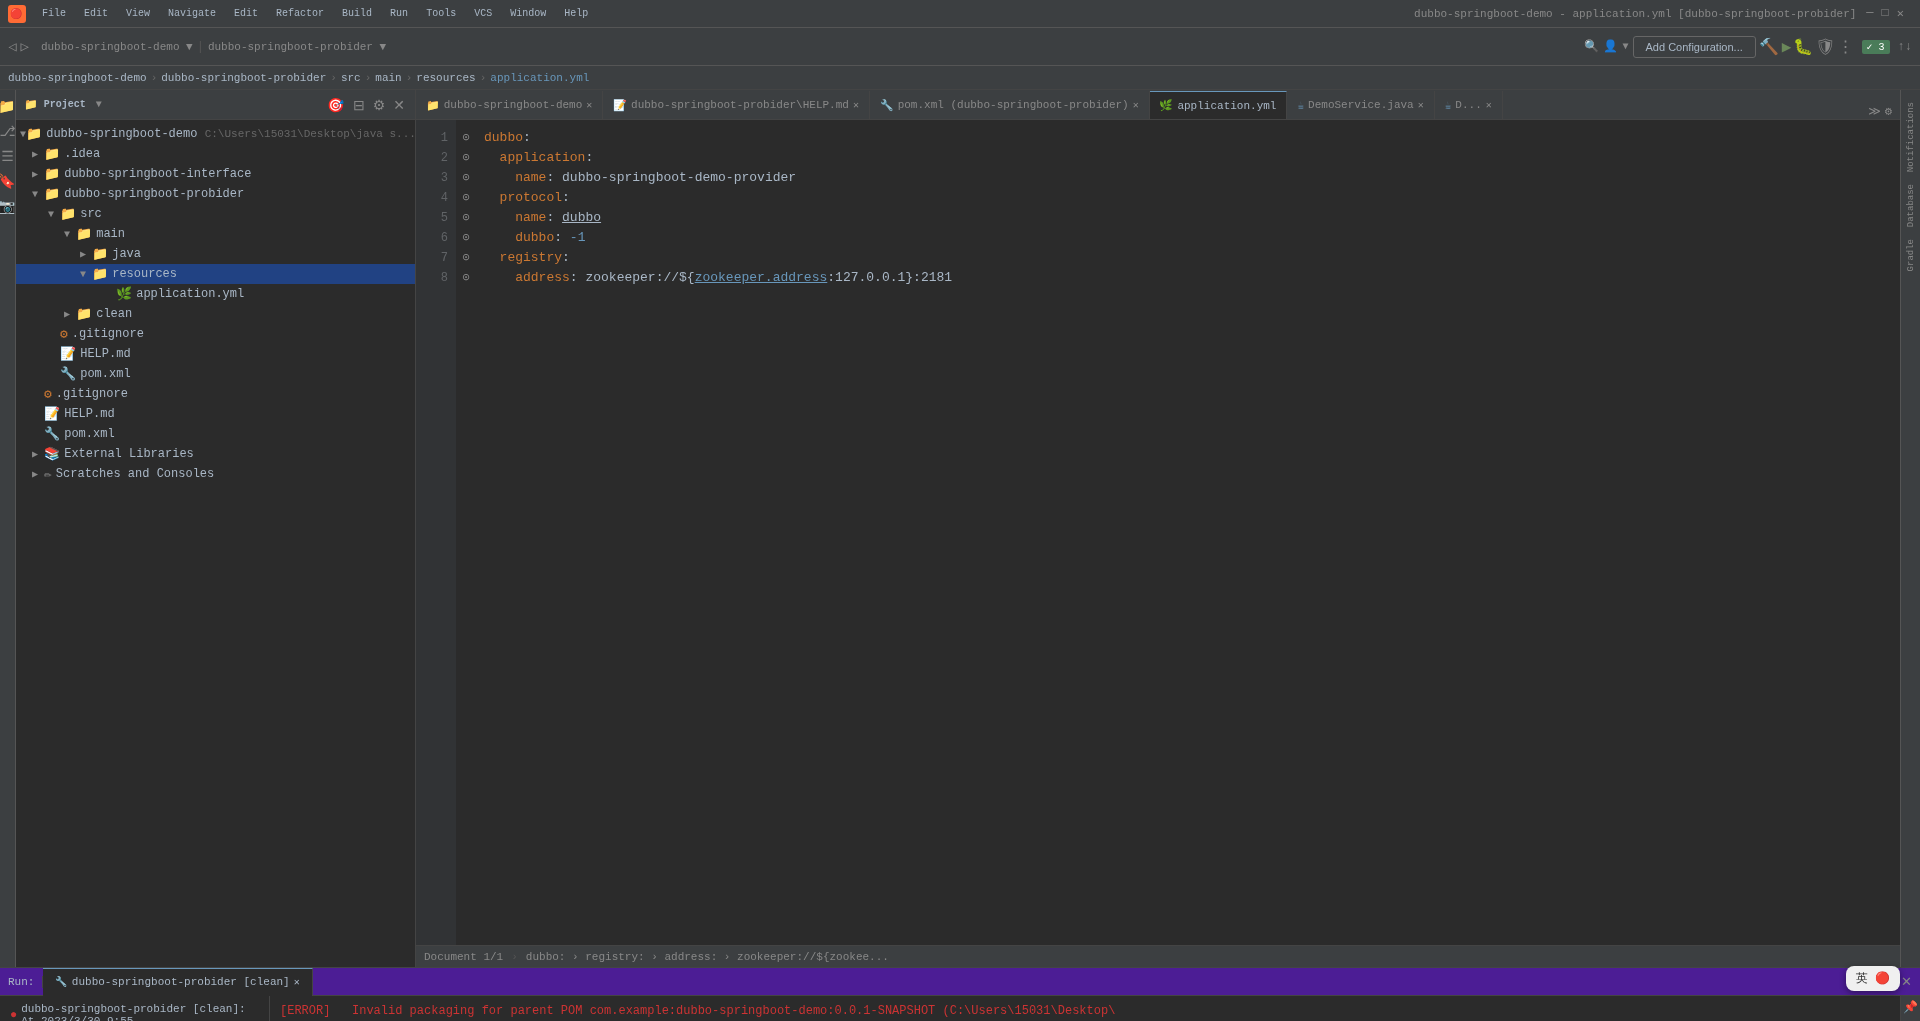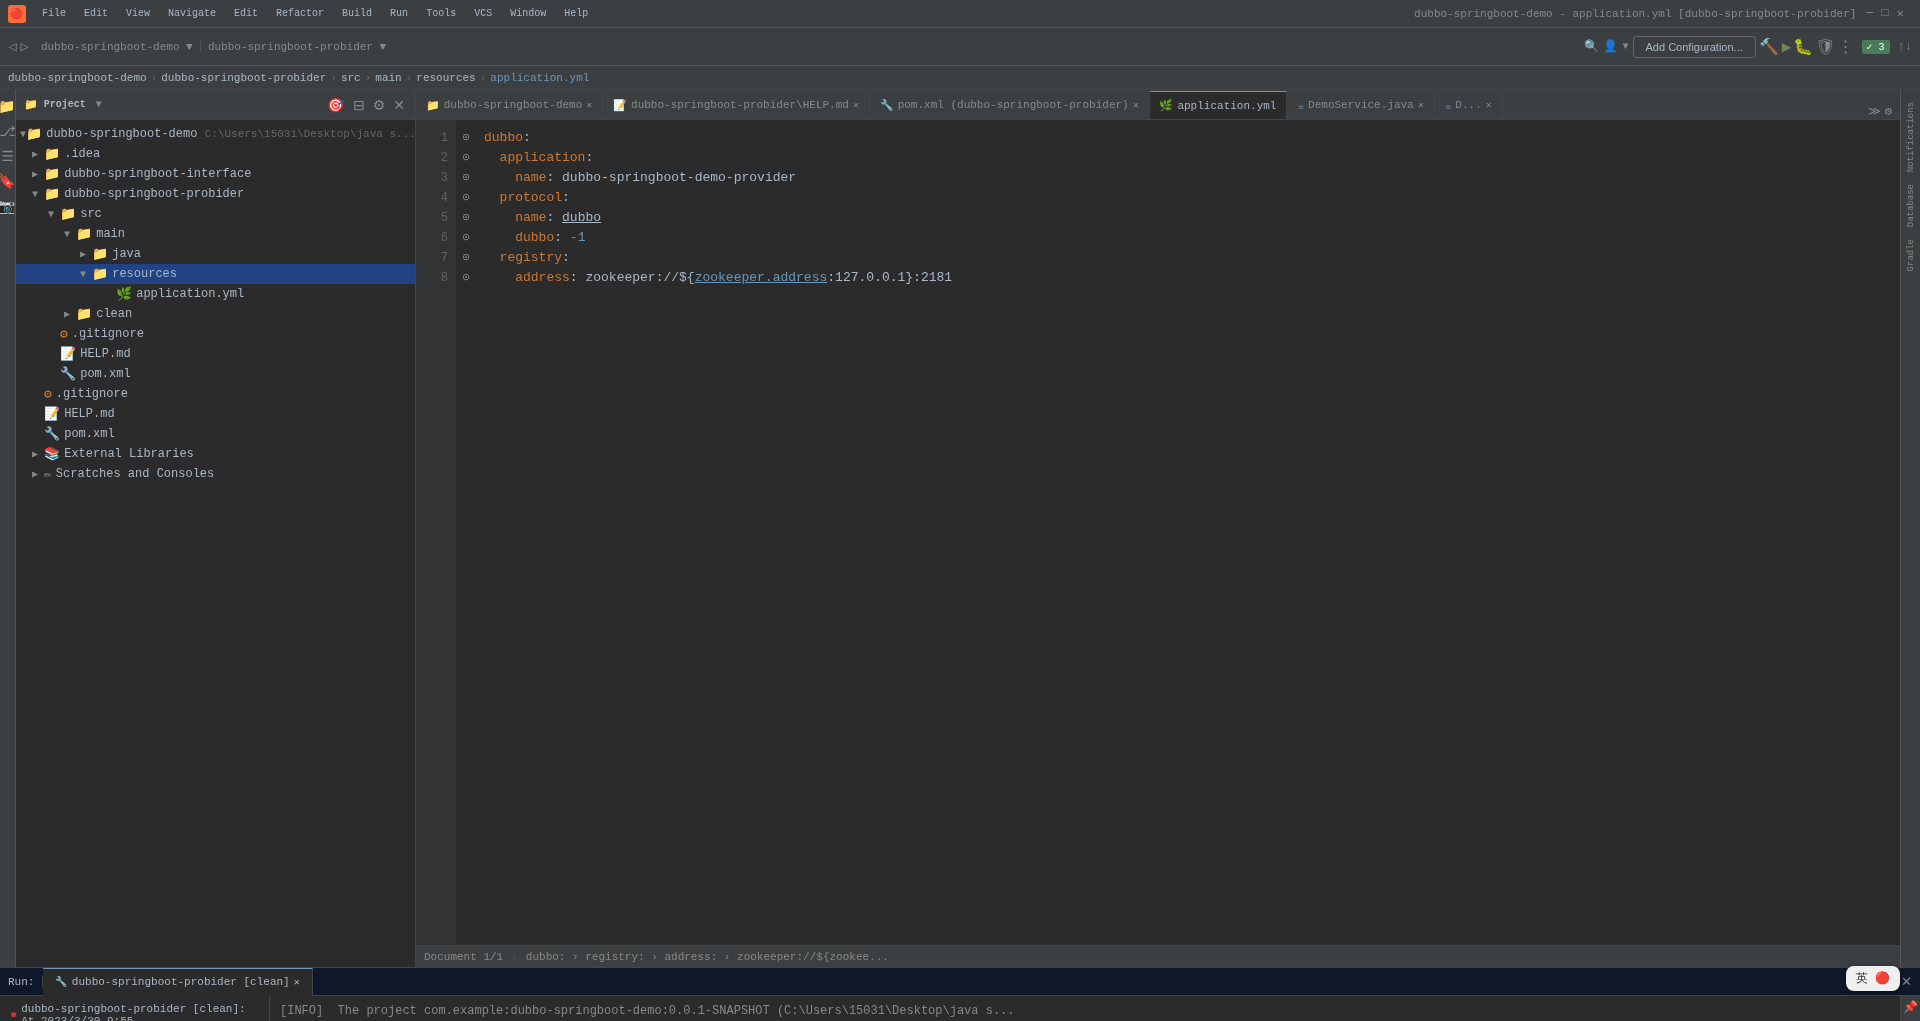--- a/index.html
+++ b/index.html
@@ -59,21 +59,21 @@
     
     .editor-status { background: #3c3f41; height: 22px; display: flex; align-items: center; padding: 0 8px; font-size: 11px; color: #888; border-top: 1px solid #444; gap: 8px; }
     .status-sep { color: #555; }
 
     
     .right-icons { width: 20px; background: #3c3f41; border-left: 1px solid #555; display: flex; flex-direction: column; align-items: center; padding-top: 8px; gap: 4px; }
     .right-icon-label { font-size: 9px; color: #888; writing-mode: vertical-rl; transform: rotate(180deg); cursor: pointer; padding: 4px 2px; }
 
     
     .bottom-panel { height: 260px; border-top: 1px solid #444; display: flex; flex-direction: column; }
-    .bottom-tabs { background: #0f172a; height: 28px; display: flex; align-items: center; border-bottom: 1px solid #444; }
+    .bottom-tabs { background: #4c1d95; height: 28px; display: flex; align-items: center; border-bottom: 1px solid #444; }
     .bottom-tab { padding: 0 12px; height: 28px; display: flex; align-items: center; font-size: 11px; color: #888; cursor: pointer; border-right: 1px solid #444; gap: 4px; }
     .bottom-tab.active { color: #a9b7c6; background: #2b2b2b; border-top: 1px solid #6897bb; }
     .bottom-tab-close { font-size: 10px; cursor: pointer; }
     .bottom-tab-icons { margin-left: auto; display: flex; gap: 4px; padding-right: 8px; }
     .bottom-tab-icon { background: none; border: none; color: #888; cursor: pointer; font-size: 13px; }
 
     .bottom-content { display: flex; flex: 1; overflow: hidden; }
     .run-sidebar { width: 270px; background: #2b2b2b; border-right: 1px solid #444; padding: 4px; }
     .run-item { display: flex; align-items: center; padding: 3px 6px; font-size: 11px; cursor: pointer; gap: 4px; }
     .run-icon { font-size: 12px; }
@@ -400,21 +400,20 @@
   <div class="bottom-content">
 
     <div class="run-sidebar">
       <div class="run-item">
         <span class="run-icon run-red">●</span>
         <span style="font-size:11px; color:#a9b7c6;">dubbo-springboot-probider [clean]: At 2023/3/30 9:55</span>
       </div>
     </div>
 
     <div class="console-area">
-      <div class="console-line console-gray">[INFO]  The project com.example:dubbo-springboot-demo:0.0.1-SNAPSHOT (C:\Users\15031\Desktop\java s...</div>
       <div class="console-line console-error">[ERROR]   Invalid packaging for parent POM com.example:dubbo-springboot-demo:0.0.1-SNAPSHOT (C:\Users\15031\Desktop\</div>
 
     </div>
 
     <div class="console-sidebar">
       <span class="console-sidebar-icon">📌</span>
       <span class="console-sidebar-icon">↵</span>
 
     </div>
   </div>

